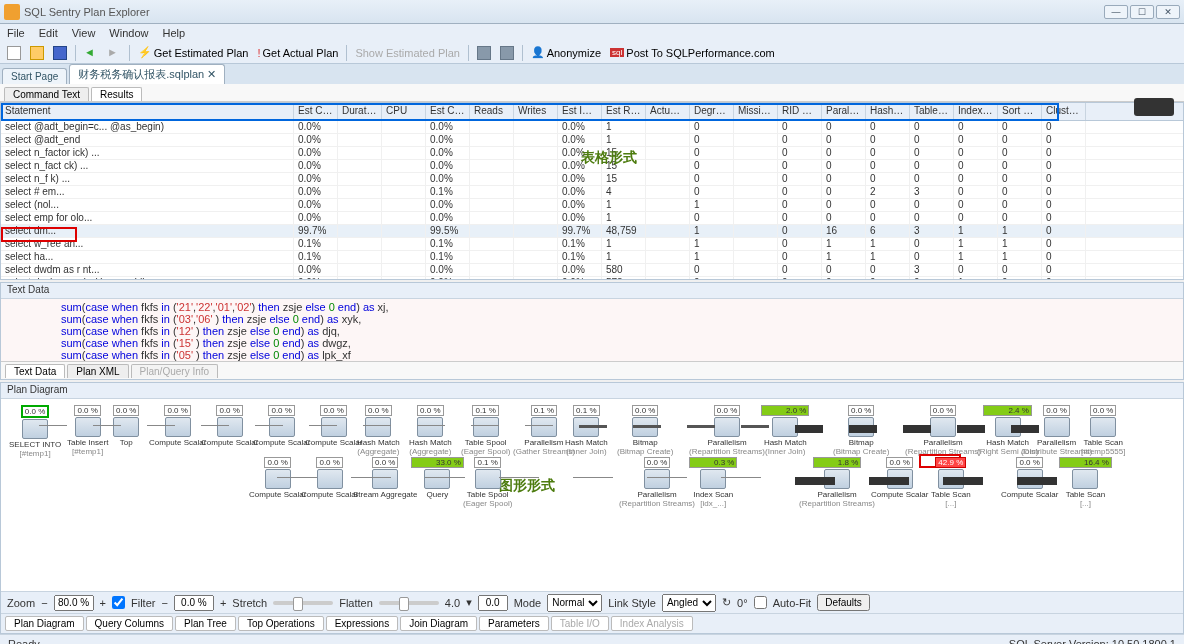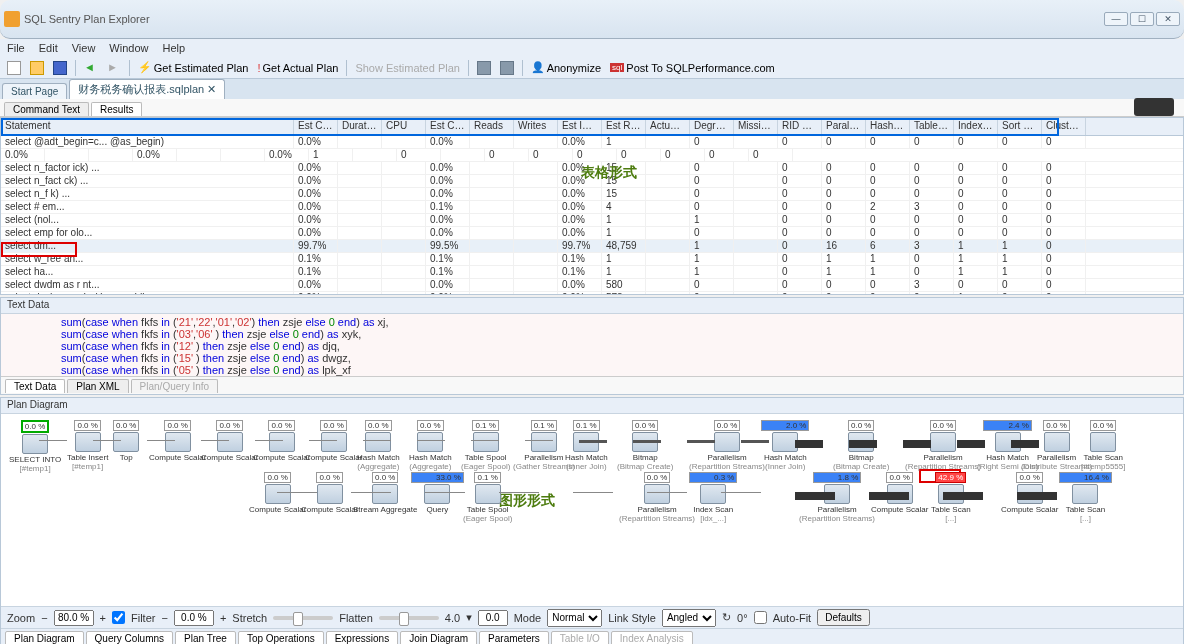--- a/index.html
+++ b/index.html
@@ -1,19 +1,19 @@
 <!DOCTYPE html>
 <html><head>
 <meta charset="utf-8">
 <style>
 * { margin: 0; padding: 0; box-sizing: border-box; font-family: "Segoe UI", Tahoma, sans-serif; font-size: 11px; }
 body { background: #f0f0f0; width: 1184px; height: 644px; overflow: hidden; position: relative; }
 
 
-.titlebar { background: linear-gradient(#e8f0f8, #d8e4f0); height: 39px; display: flex; align-items: center; padding: 0 4px; border-bottom: 1px solid #a0b0c0; border-radius: 10px; }
+.titlebar { background: linear-gradient(#e8f0f8, #d8e4f0); height: 24px; display: flex; align-items: center; padding: 0 4px; border-bottom: 1px solid #a0b0c0; }
 .titlebar .icon { width: 16px; height: 16px; background: #f0a030; border-radius: 2px; margin-right: 4px; }
 .titlebar .title { color: #555; }
 .winbtns { margin-left: auto; display: flex; gap: 2px; }
 .winbtns div { width: 24px; height: 14px; border: 1px solid #9ab; border-radius: 2px; text-align: center; line-height: 12px; font-size: 9px; color: #456; background: #eef4fa; }
 
 
 .menubar { background: #e8eff8; height: 18px; display: flex; align-items: center; padding: 0 4px; gap: 8px; color: #333; }
 .menubar span { padding: 0 3px; }
 
 
@@ -56,21 +56,21 @@
 .subtabs2 { background: #f8f8f8; height: 18px; display: flex; align-items: center; padding-left: 4px; border-top: 1px solid #ccc; }
 
 
 .planpane { border: 1px solid #b8c8d8; margin-top: 2px; position: relative; }
 .planbody { background: #fff; height: 192px; position: relative; overflow: hidden; }
 .node { position: absolute; text-align: center; font-size: 8px; color: #333; }
 .node .pct { background: #fff; border: 1px solid #999; padding: 0 2px; font-size: 8px; display: inline-block; margin-bottom: 1px; }
 .node .nicon { width: 26px; height: 20px; background: linear-gradient(#e0e8f0, #c0d0e0); border: 1px solid #8090a0; border-radius: 2px; margin: 0 auto 1px; position: relative; }
 .node .nlbl { font-size: 8px; line-height: 9px; white-space: nowrap; }
 .node.green .pct { border: 2px solid #0a0; }
-.node.yellow .pct { background: #3b82f6; padding-left: 24px; }
+.node.yellow .pct { background: #84cc16; padding-left: 24px; }
 .node.red .pct { background: #f44; color: #fff; border-color: #c00; }
 .conn { position: absolute; background: #888; height: 1px; }
 .conn.th { height: 3px; background: #555; }
 .conn.vth { height: 8px; background: #333; }
 
 
 .planctrl { background: #e8eff8; height: 22px; display: flex; align-items: center; padding: 0 6px; gap: 6px; border-top: 1px solid #c8d4e0; font-size: 10px; color: #333; }
 .planctrl input[type=text] { width: 40px; height: 16px; font-size: 10px; text-align: center; }
 .planctrl select { height: 18px; font-size: 10px; }
 .slider { width: 60px; height: 4px; background: #ccc; border-radius: 2px; position: relative; }
@@ -199,20 +199,21 @@
         <div class="gc n"></div>
         <div class="gc n">0</div>
         <div class="gc n">0</div>
         <div class="gc n">0</div>
         <div class="gc n">0</div>
         <div class="gc n">0</div>
         <div class="gc n">0</div>
         <div class="gc n">0</div>
       </div>
       <div class="gr">
+        <div class="gc stmt">select @adt_end</div>
         <div class="gc n">0.0%</div>
         <div class="gc n"></div>
         <div class="gc n"></div>
         <div class="gc n">0.0%</div>
         <div class="gc n"></div>
         <div class="gc n"></div>
         <div class="gc n">0.0%</div>
         <div class="gc n">1</div>
         <div class="gc n"></div>
         <div class="gc n">0</div>

